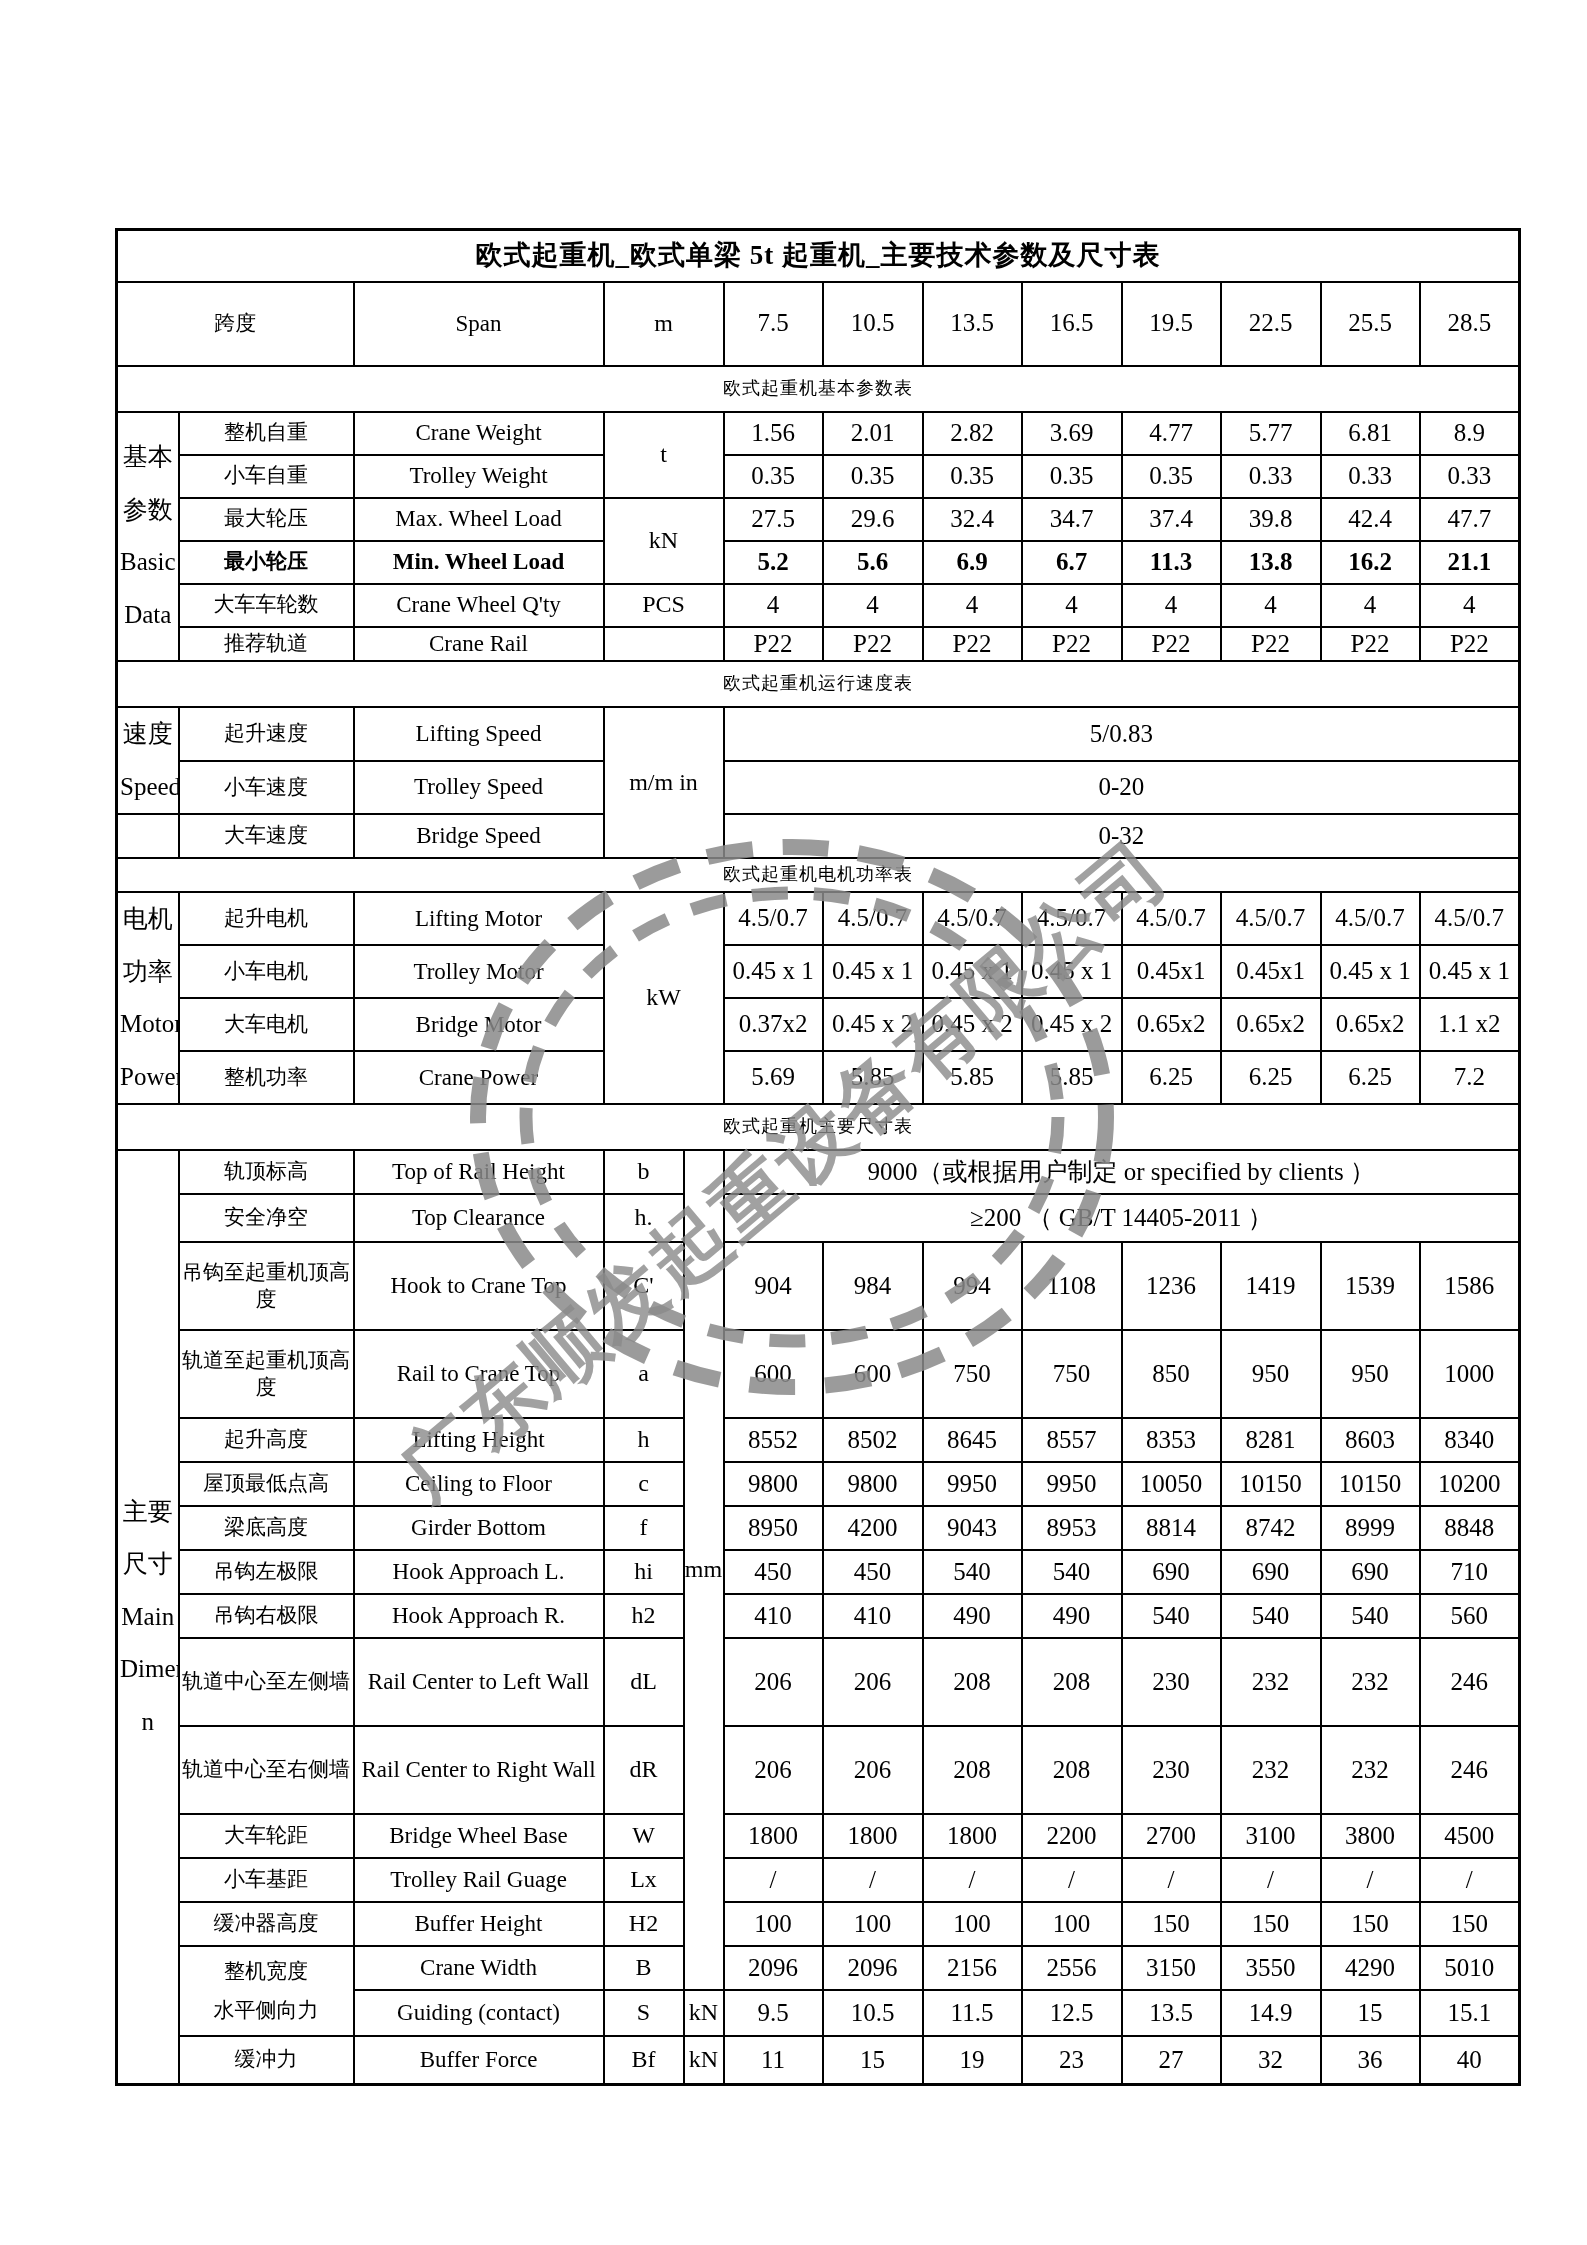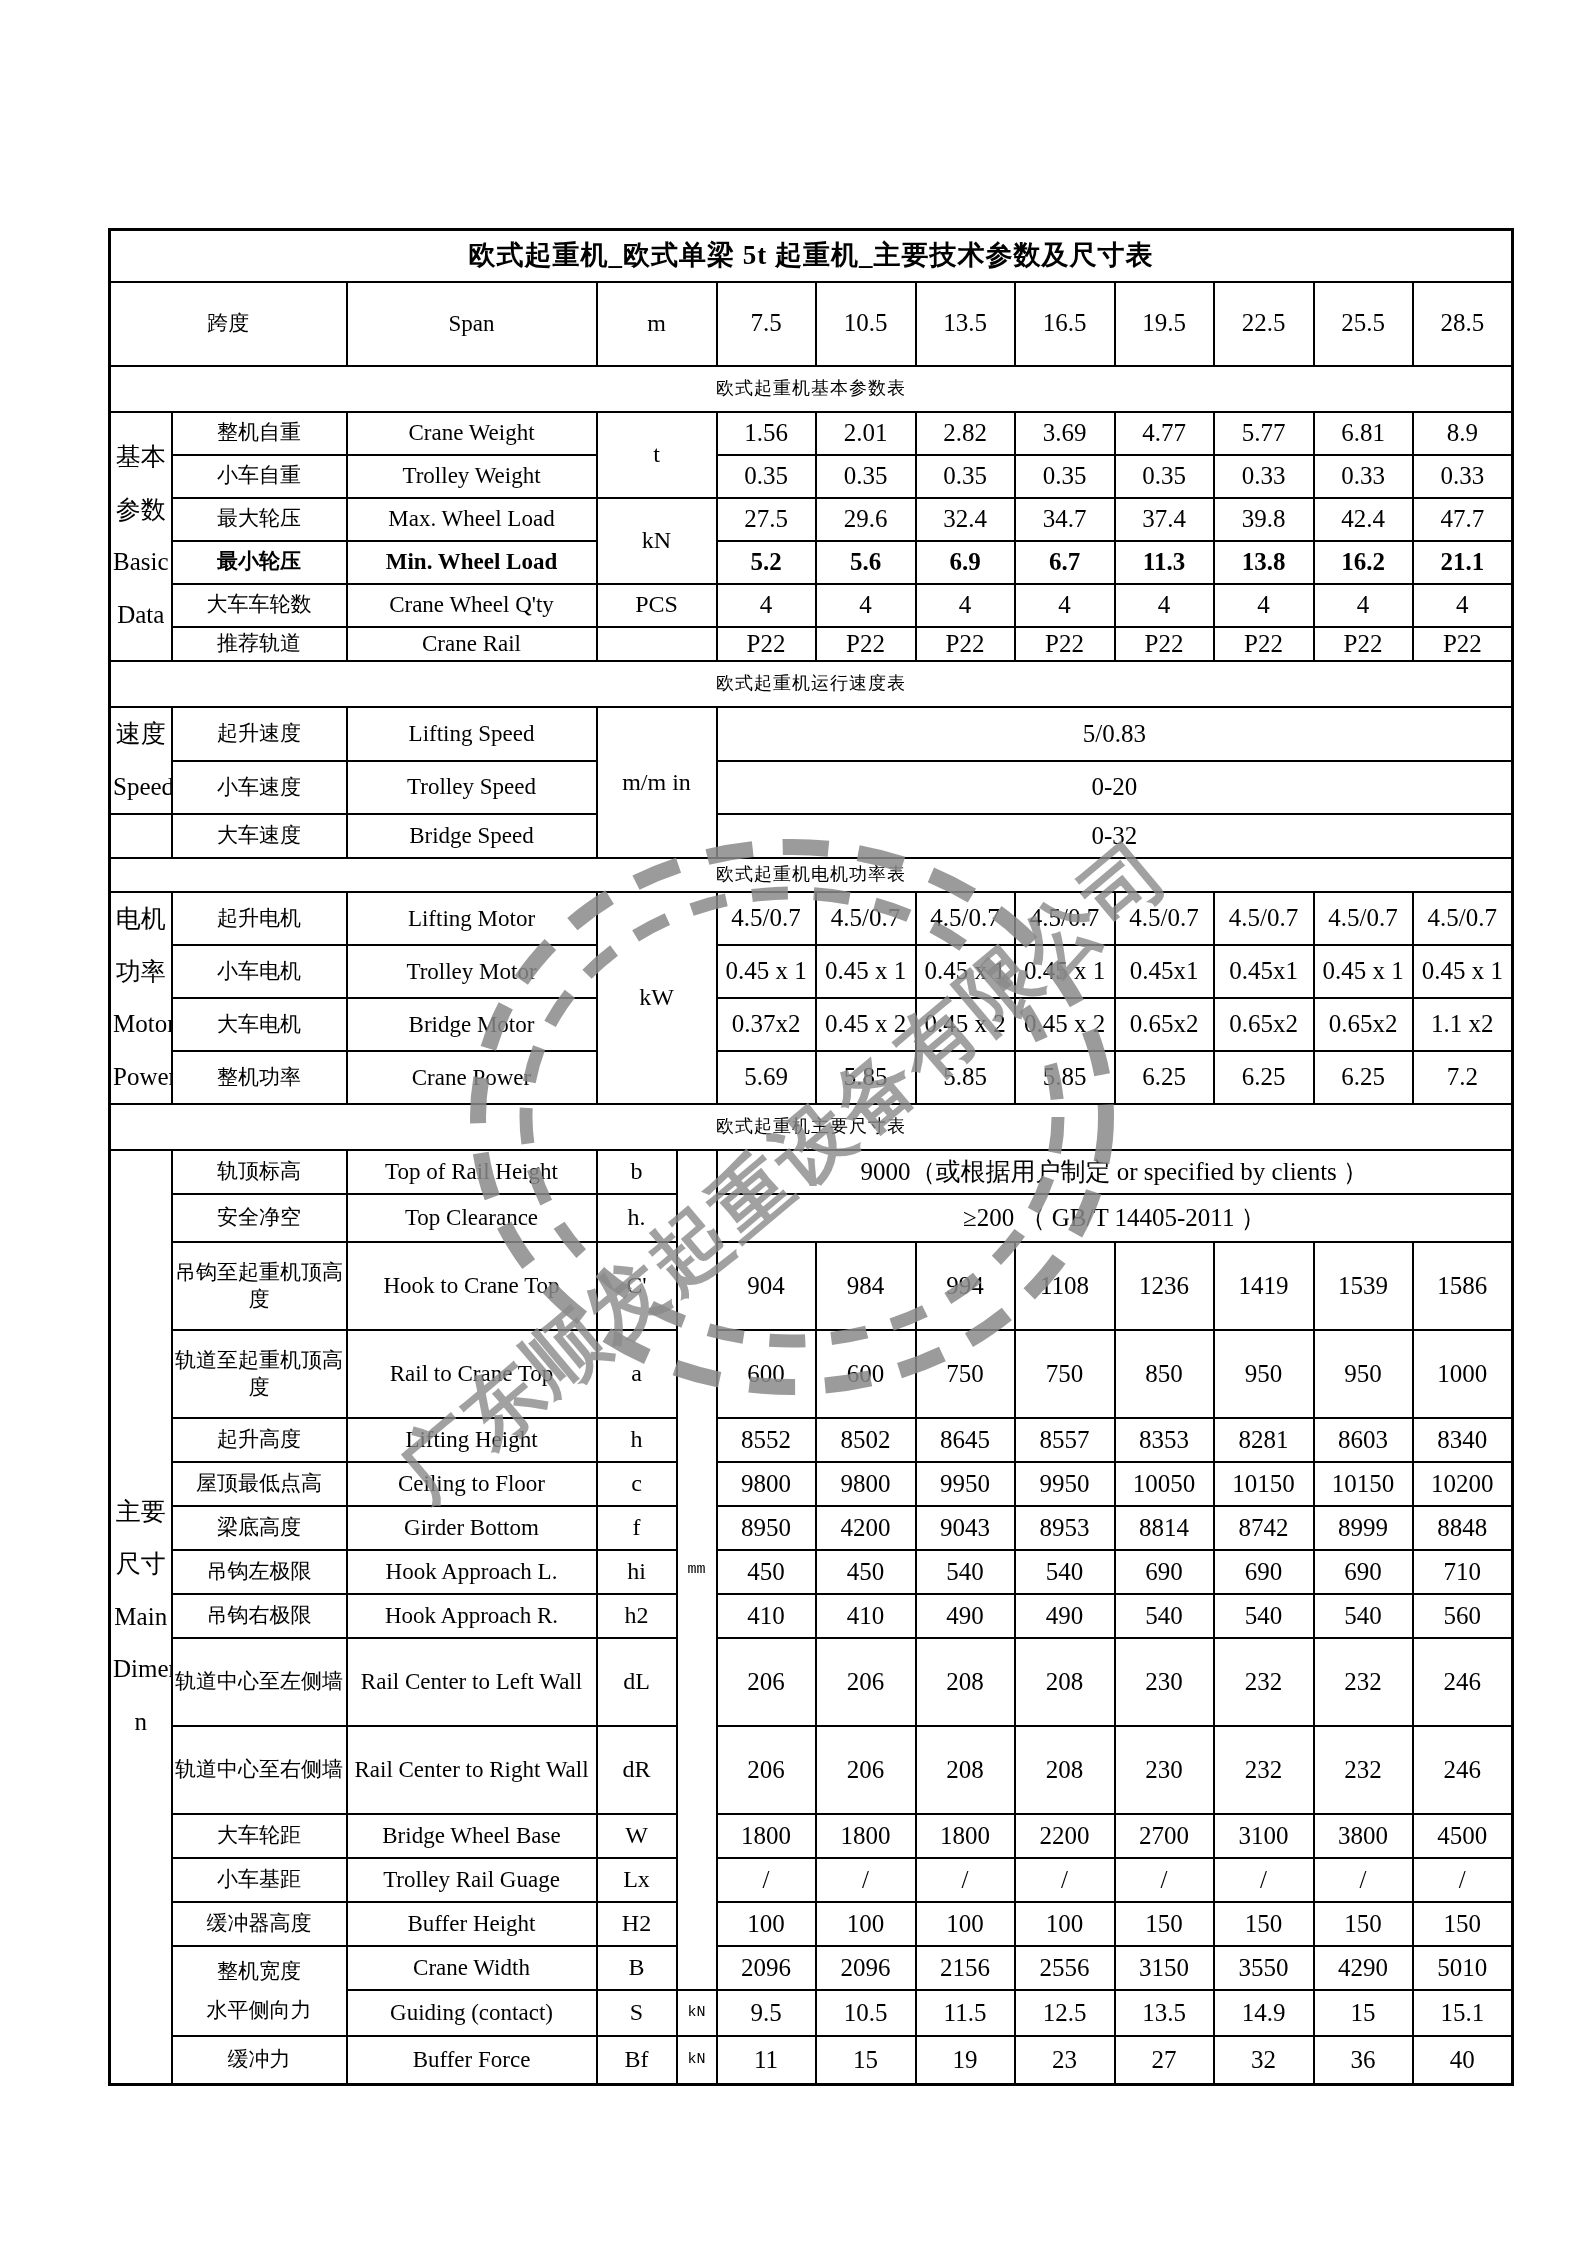--- a/index.html
+++ b/index.html
@@ -2,37 +2,37 @@
 <html><head>
 <meta charset="utf-8">
 <style>
   html,body { margin:0; padding:0; background:#e8e8e8; }
   .page {
     position:relative; width:1587px; height:2245px; margin:0 auto;
     background:#ffffff; overflow:hidden;
     font-family:"Liberation Serif","DejaVu Serif",serif; color:#000;
   }
   table.spec {
-    position:absolute; left:108px; top:228px; width:1403px;
+    position:absolute; left:115px; top:228px; width:1403px;
     border-collapse:collapse; table-layout:fixed;
     border:3px solid #000;
   }
   td.cell {
     border:2px solid #000; text-align:center; vertical-align:middle;
     padding:0 2px; overflow:hidden; font-size:25px; line-height:1.3;
   }
   td.title   { font-size:27px; font-weight:bold; letter-spacing:1px; }
   td.section { font-size:18px; letter-spacing:1px; }
   td.group   { font-size:25px; white-space:pre-line; line-height:2.1; }
   td.cn      { font-size:21px; }
   td.cn2     { white-space:pre-line; line-height:1.85; }
   td.en      { font-size:23px; }
   td.sym     { font-size:24px; }
   td.unitw   { font-size:24px; }
-  td.unitn   { font-size:15px; padding:0;font-family:Liberation Mono, monospace; }
+  td.unitn   { font-size:24px; padding:0; }
   td.val     { font-size:25px; }
   svg.watermark {
     position:absolute; left:0; top:0; width:1587px; height:2245px;
     pointer-events:none;
   }
 </style>
 </head>
 <body>
 
 <div class="page">

